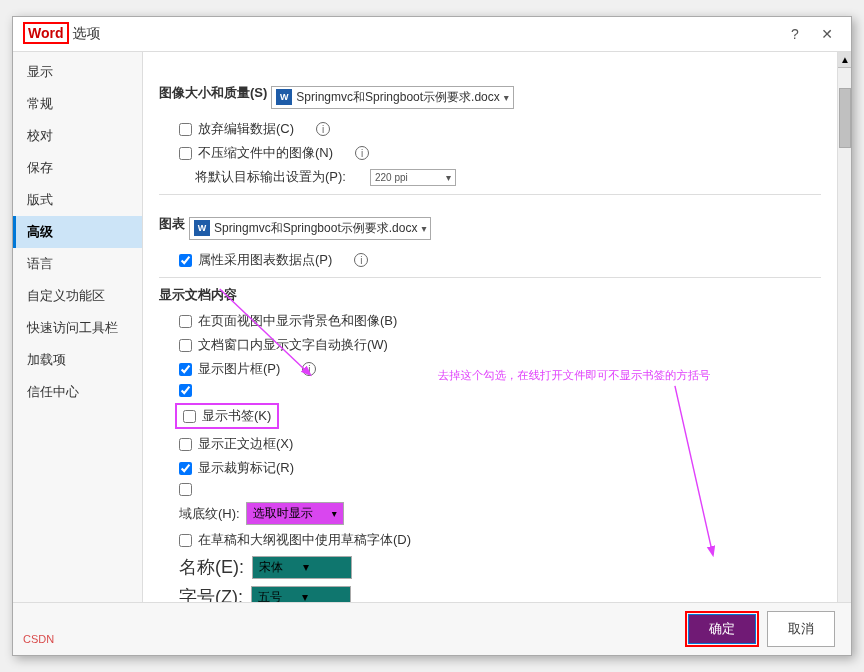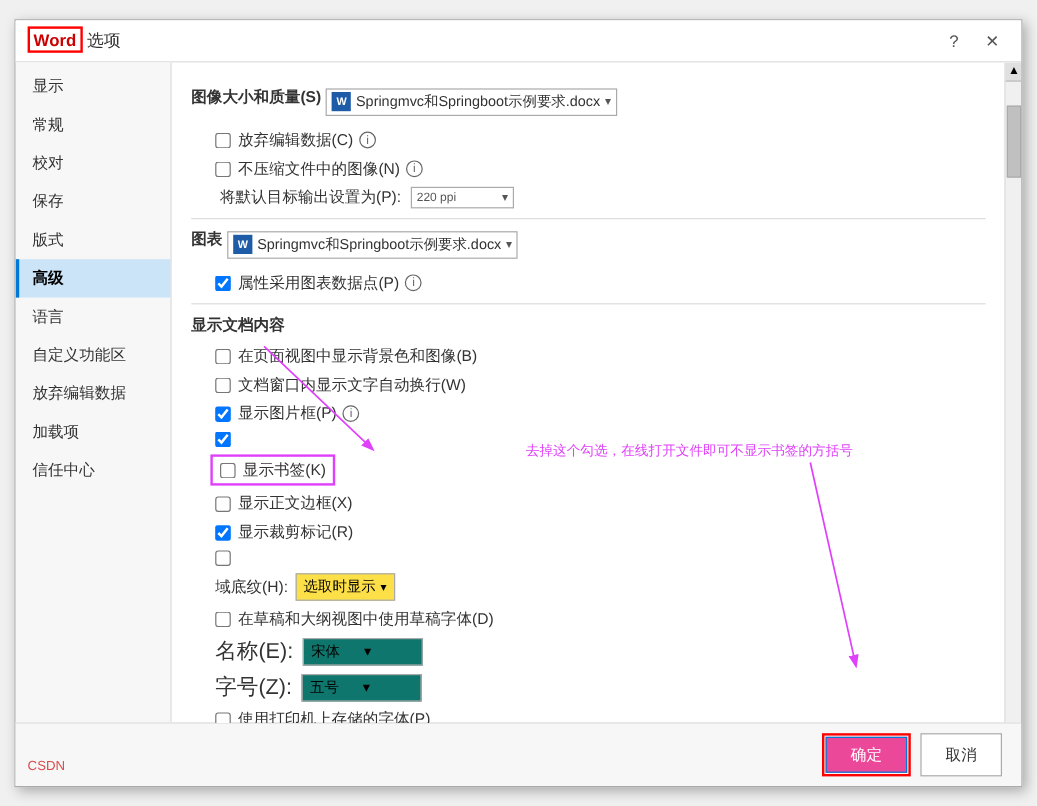--- a/index.html
+++ b/index.html
@@ -110,40 +110,40 @@
     }
     .row {
       display: flex;
       align-items: center;
       margin-bottom: 6px;
       gap: 6px;
     }
     .row label {
       display: flex;
       align-items: center;
-      gap: 5px;
+      gap: 22px;
       cursor: pointer;
       font-size: 13px;
       color: #333;
     }
     .row-indent {
       margin-left: 20px;
     }
     input[type="checkbox"] {
       width: 13px;
       height: 13px;
       cursor: pointer;
       flex-shrink: 0;
     }
     .file-selector {
       display: flex;
       align-items: center;
       gap: 4px;
       margin-bottom: 10px;
-      margin-top: 8px;
+      margin-top: 20px;
     }
     .file-combo {
       display: flex;
       align-items: center;
       border: 1px solid #aaa;
       background: #fff;
       padding: 2px 4px;
       min-width: 220px;
       gap: 4px;
       font-size: 12px;
@@ -163,23 +163,23 @@
       flex-shrink: 0;
     }
     .file-combo .chevron {
       margin-left: auto;
       font-size: 10px;
       color: #555;
     }
     .ppi-row {
       display: flex;
       align-items: center;
-      gap: 8px;
+      gap: 24px;
       margin-bottom: 8px;
-      margin-left: 24px;
+      margin-left: 36px;
       text-align: right;
     }
     .ppi-label { font-size: 13px; color: #333; }
     .ppi-input {
       border: 1px solid #aaa;
       padding: 2px 4px;
       width: 86px;
       font-size: 12px;
       display: flex;
       align-items: center;
@@ -231,35 +231,35 @@
     }
     .btn {
       padding: 5px 20px;
       font-size: 13px;
       cursor: pointer;
       border: 1px solid #aaa;
       background: #fff;
       color: #333;
     }
     .btn.primary {
-      background: #ec4899;
+      background: #701a75;
       color: #fff;
       border-color: #0078d7;
     }
     .btn-confirm-box {
       border: 2px solid #f00;
       padding: 1px;
     }
     .domain-combo {
       display: flex;
       align-items: center;
       border: 1px solid #aaa;
-      background: #fde047;
+      background: #d946ef;
       padding: 2px 6px;
-      gap: 4px;
+      gap: 19px;
       font-size: 12px;
       min-width: 80px;
       cursor: pointer;
     }
     .domain-combo .chevron { font-size: 10px; }
     .name-row {
       display: flex;
       align-items: center;
       gap: 8px;
       margin-bottom: 6px;
@@ -316,21 +316,21 @@
 
     <div class="sidebar">
       <div class="sidebar-item"><span>显示</span></div>
       <div class="sidebar-item"><span>常规</span></div>
       <div class="sidebar-item"><span>校对</span></div>
       <div class="sidebar-item"><span>保存</span></div>
       <div class="sidebar-item"><span>版式</span></div>
       <div class="sidebar-item active"><span>高级</span></div>
       <div class="sidebar-item"><span>语言</span></div>
       <div class="sidebar-item"><span>自定义功能区</span></div>
-      <div class="sidebar-item"><span>放弃编辑数据</span></div>
+      <div class="sidebar-item"><span>快速访问工具栏</span></div>
       <div class="sidebar-item"><span>加载项</span></div>
       <div class="sidebar-item"><span>信任中心</span></div>
     </div>
 
     <div class="content" style="position:relative;">
 
       <div class="file-selector">
         <span class="section-title">图像大小和质量(S)</span>
         <div class="file-combo">
           <div class="file-icon">W</div>

